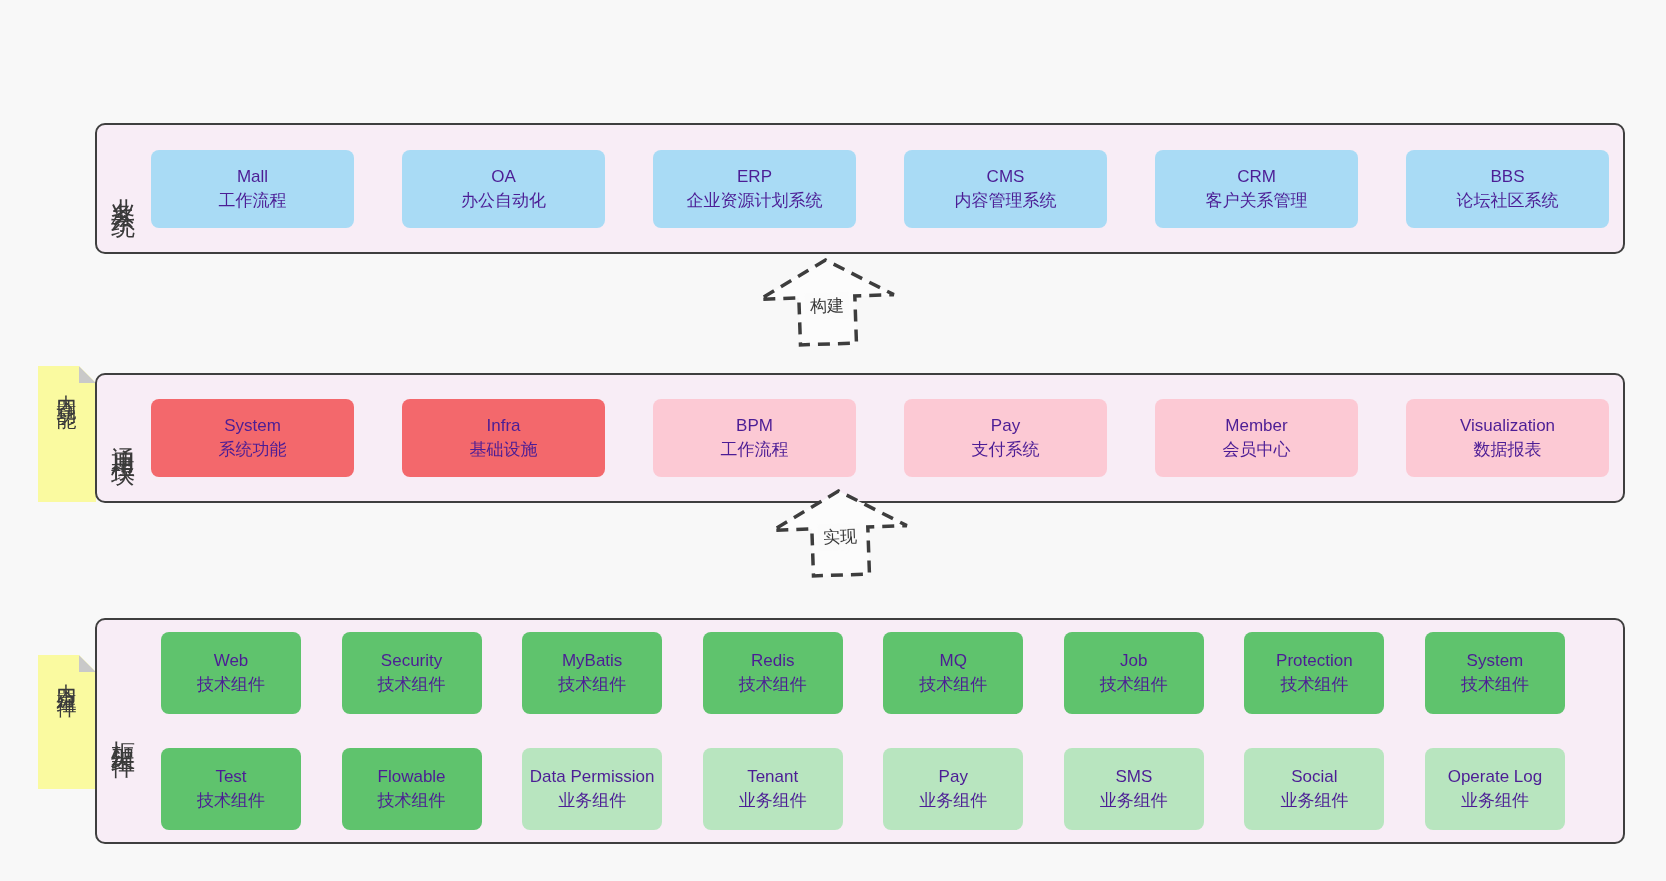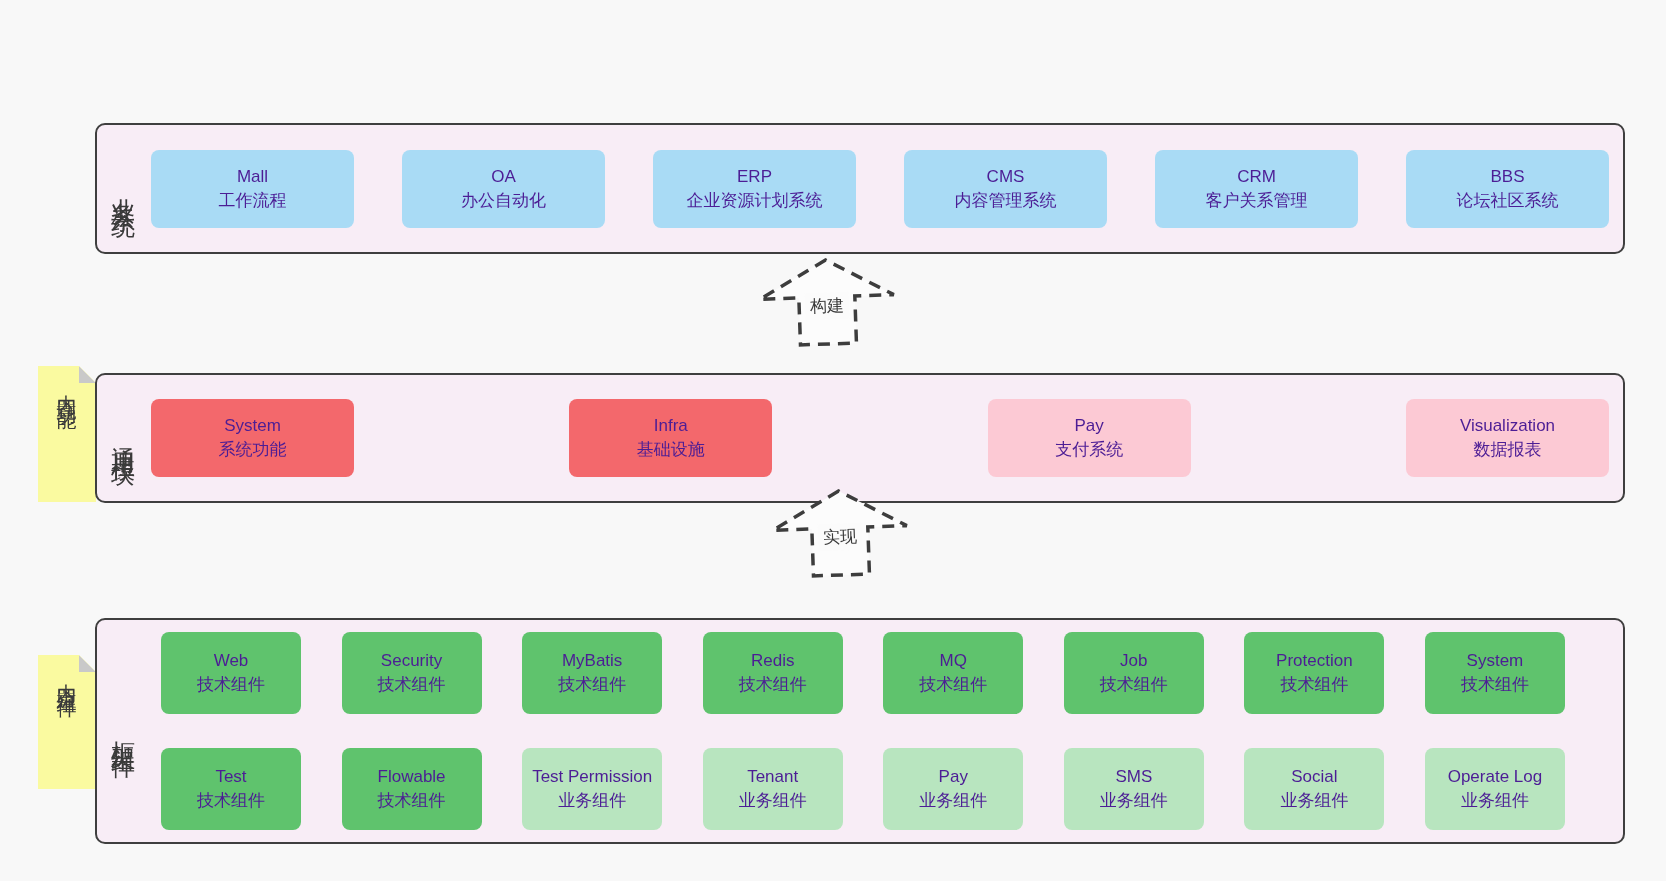--- a/index.html
+++ b/index.html
@@ -135,22 +135,30 @@
     <div class="nodes">
       <div class="box box-lg red">
         <div>System</div>
         <div>系统功能</div>
       </div>
       <div class="box box-lg red">
         <div>Infra</div>
         <div>基础设施</div>
       </div>
       <div class="box box-lg pink">
+        <div>BPM</div>
+        <div>工作流程</div>
+      </div>
+      <div class="box box-lg pink">
         <div>Pay</div>
         <div>支付系统</div>
+      </div>
+      <div class="box box-lg pink">
+        <div>Member</div>
+        <div>会员中心</div>
       </div>
       <div class="box box-lg pink">
         <div>Visualization</div>
         <div>数据报表</div>
       </div>
     </div>
   </div>
 
   <div class="arrow" id="arrow-2">
     <svg viewBox="0 0 150 90">
@@ -203,21 +211,21 @@
       <div class="nodes">
         <div class="box box-sm green">
           <div>Test</div>
           <div>技术组件</div>
         </div>
         <div class="box box-sm green">
           <div>Flowable</div>
           <div>技术组件</div>
         </div>
         <div class="box box-sm lgreen">
-          <div>Test Permission</div>
+          <div>Data Permission</div>
           <div>业务组件</div>
         </div>
         <div class="box box-sm lgreen">
           <div>Tenant</div>
           <div>业务组件</div>
         </div>
         <div class="box box-sm lgreen">
           <div>Pay</div>
           <div>业务组件</div>
         </div>

